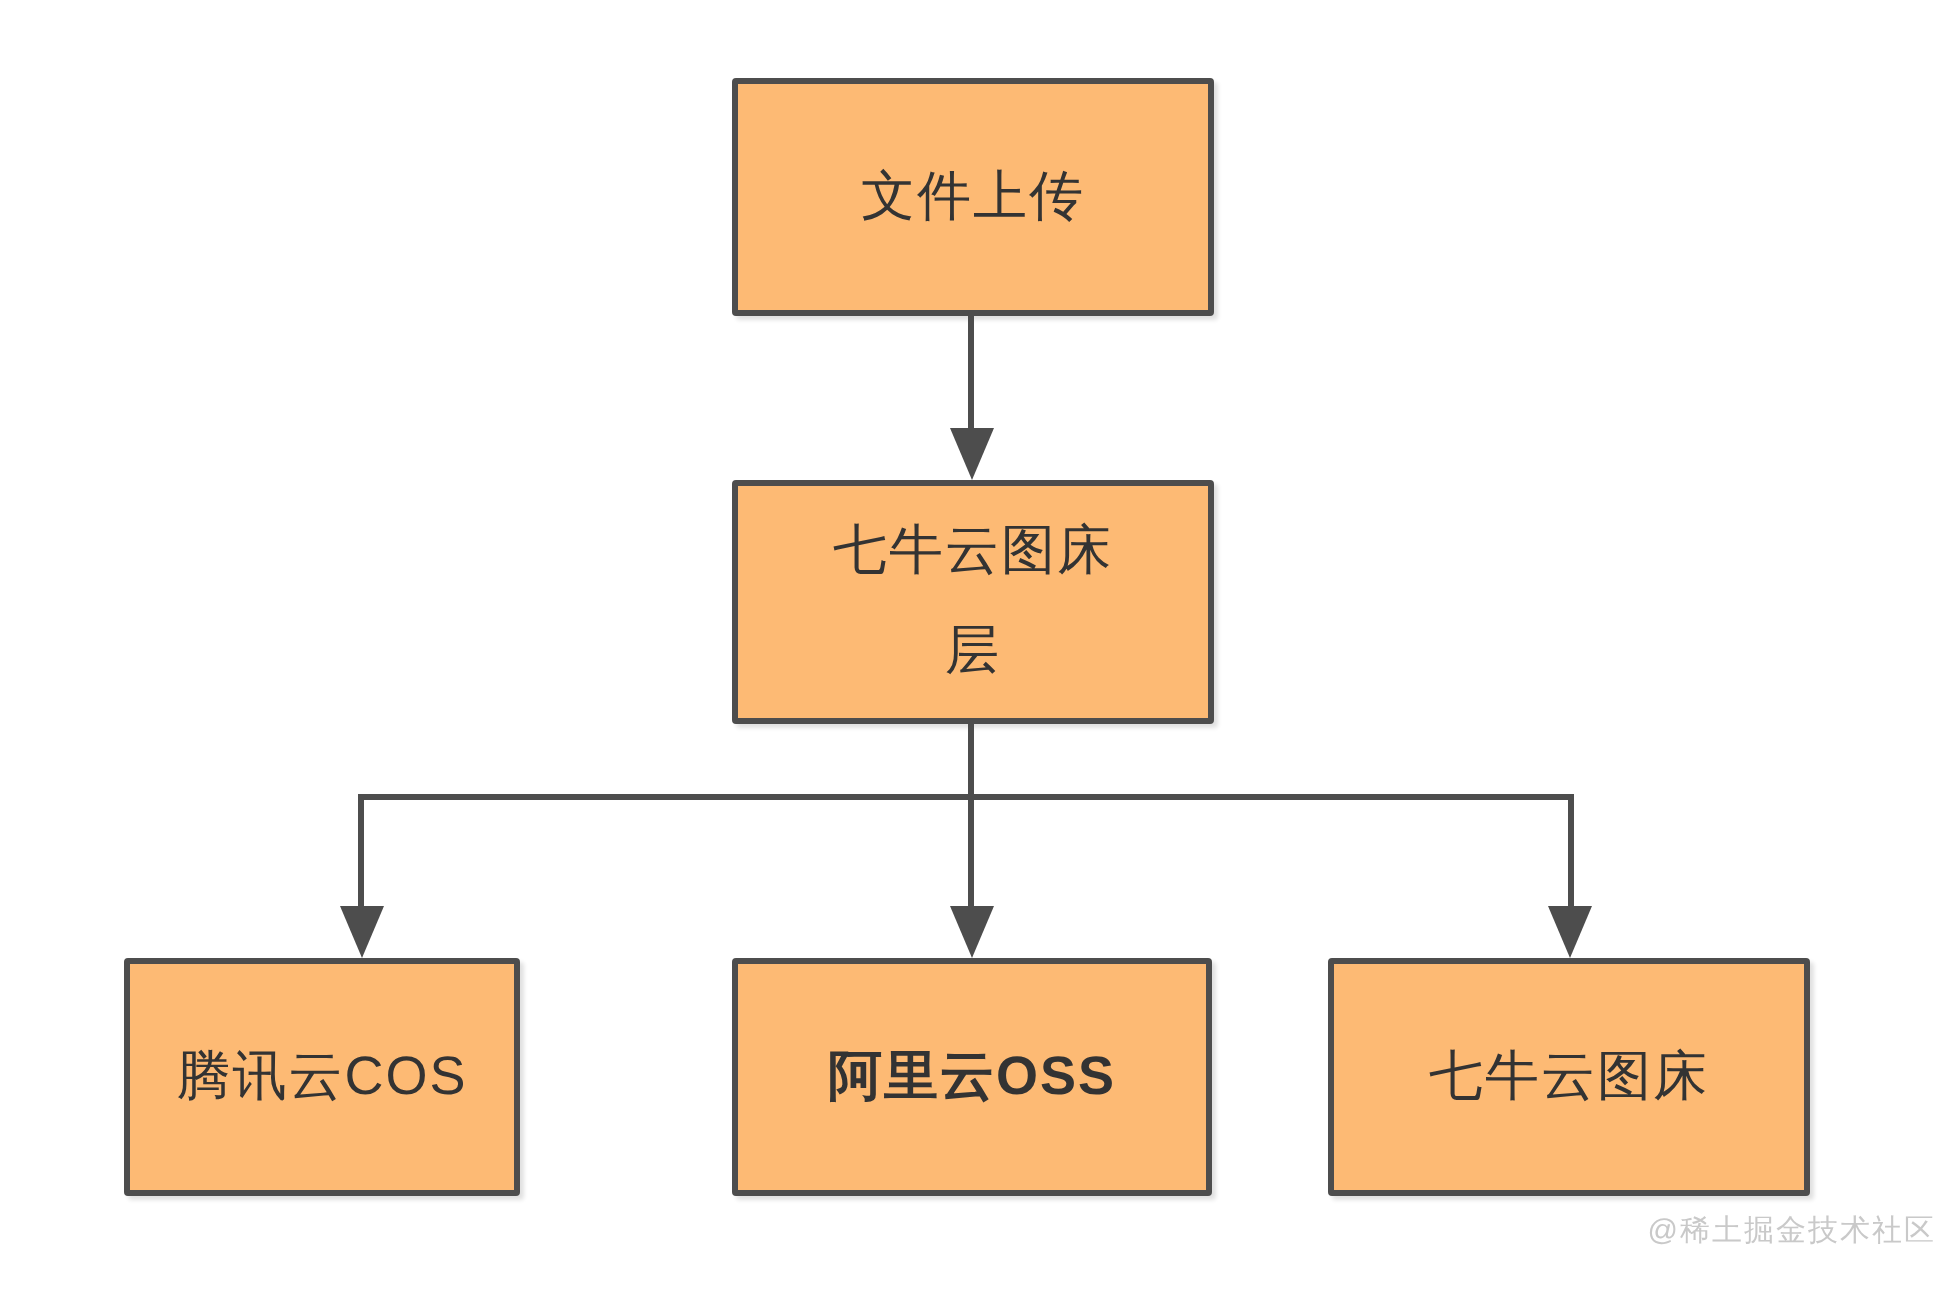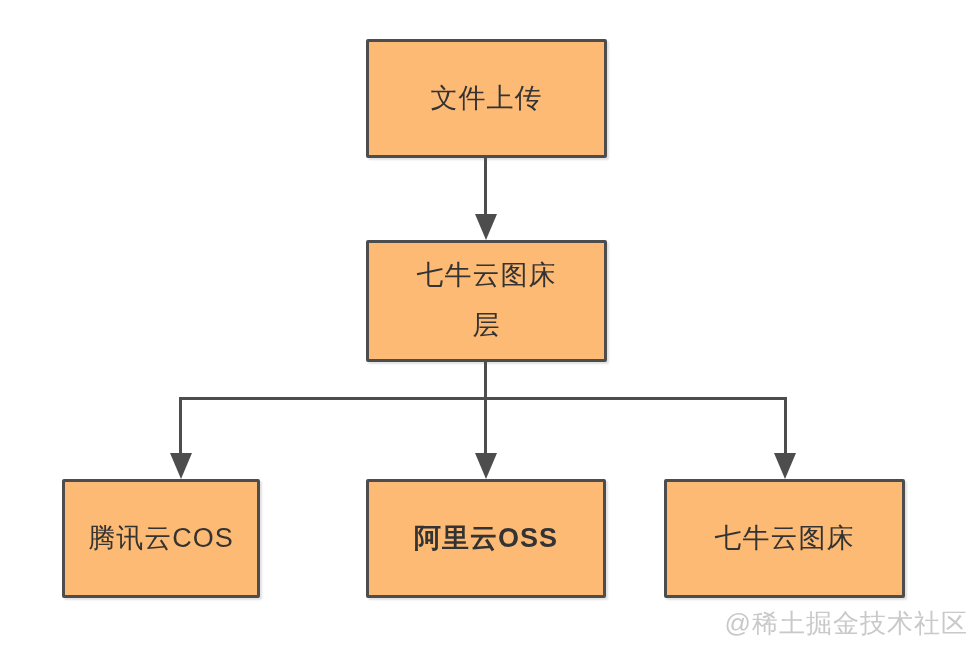--- a/index.html
+++ b/index.html
@@ -70,21 +70,21 @@
   }
   .arrow-to-mid   {left:475px; top:214px;}
   .arrow-to-left  {left:170px; top:453px;}
   .arrow-to-cmid  {left:475px; top:453px;}
   .arrow-to-right {left:774px; top:453px;}
 
   .watermark{
     position:absolute;
     right:8px;
     top:606px;
-    font-size:26px;
+    font-size:15px;
     letter-spacing:1px;
     color:var(--watermark);
   }
 </style>
 </head>
 <body>
 
 <div class="canvas">
 
   <div class="node node-file-upload">

